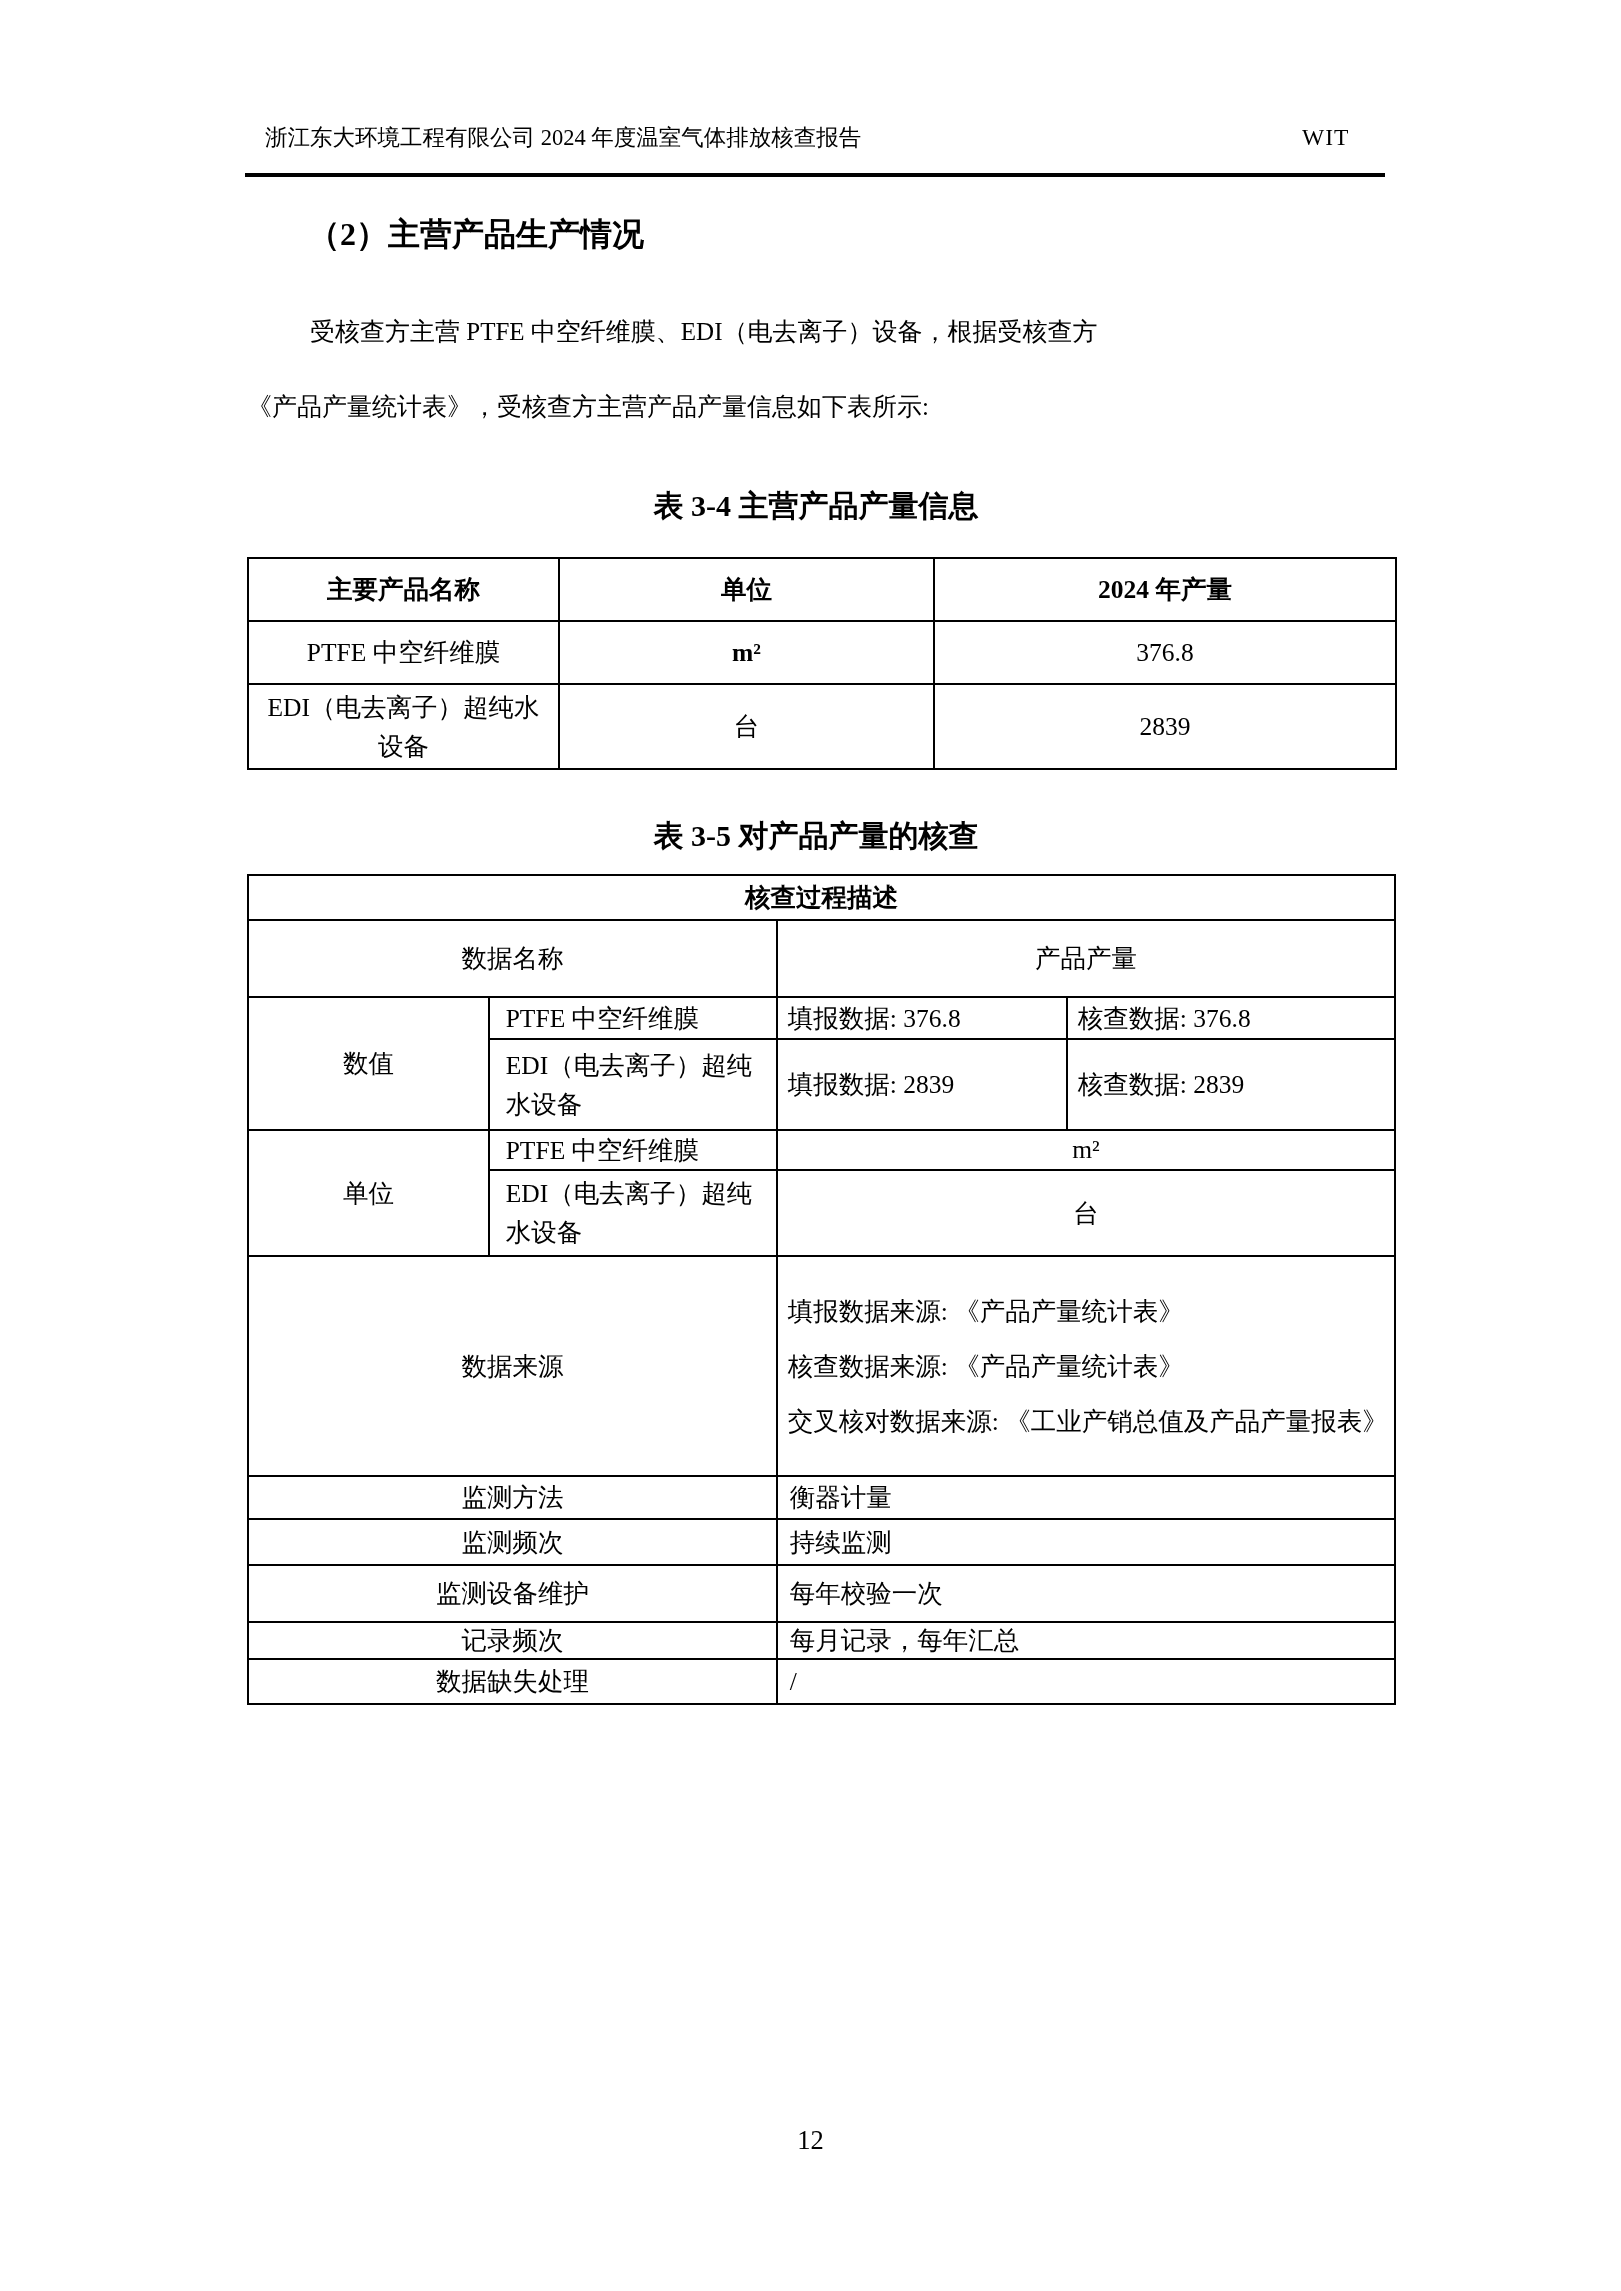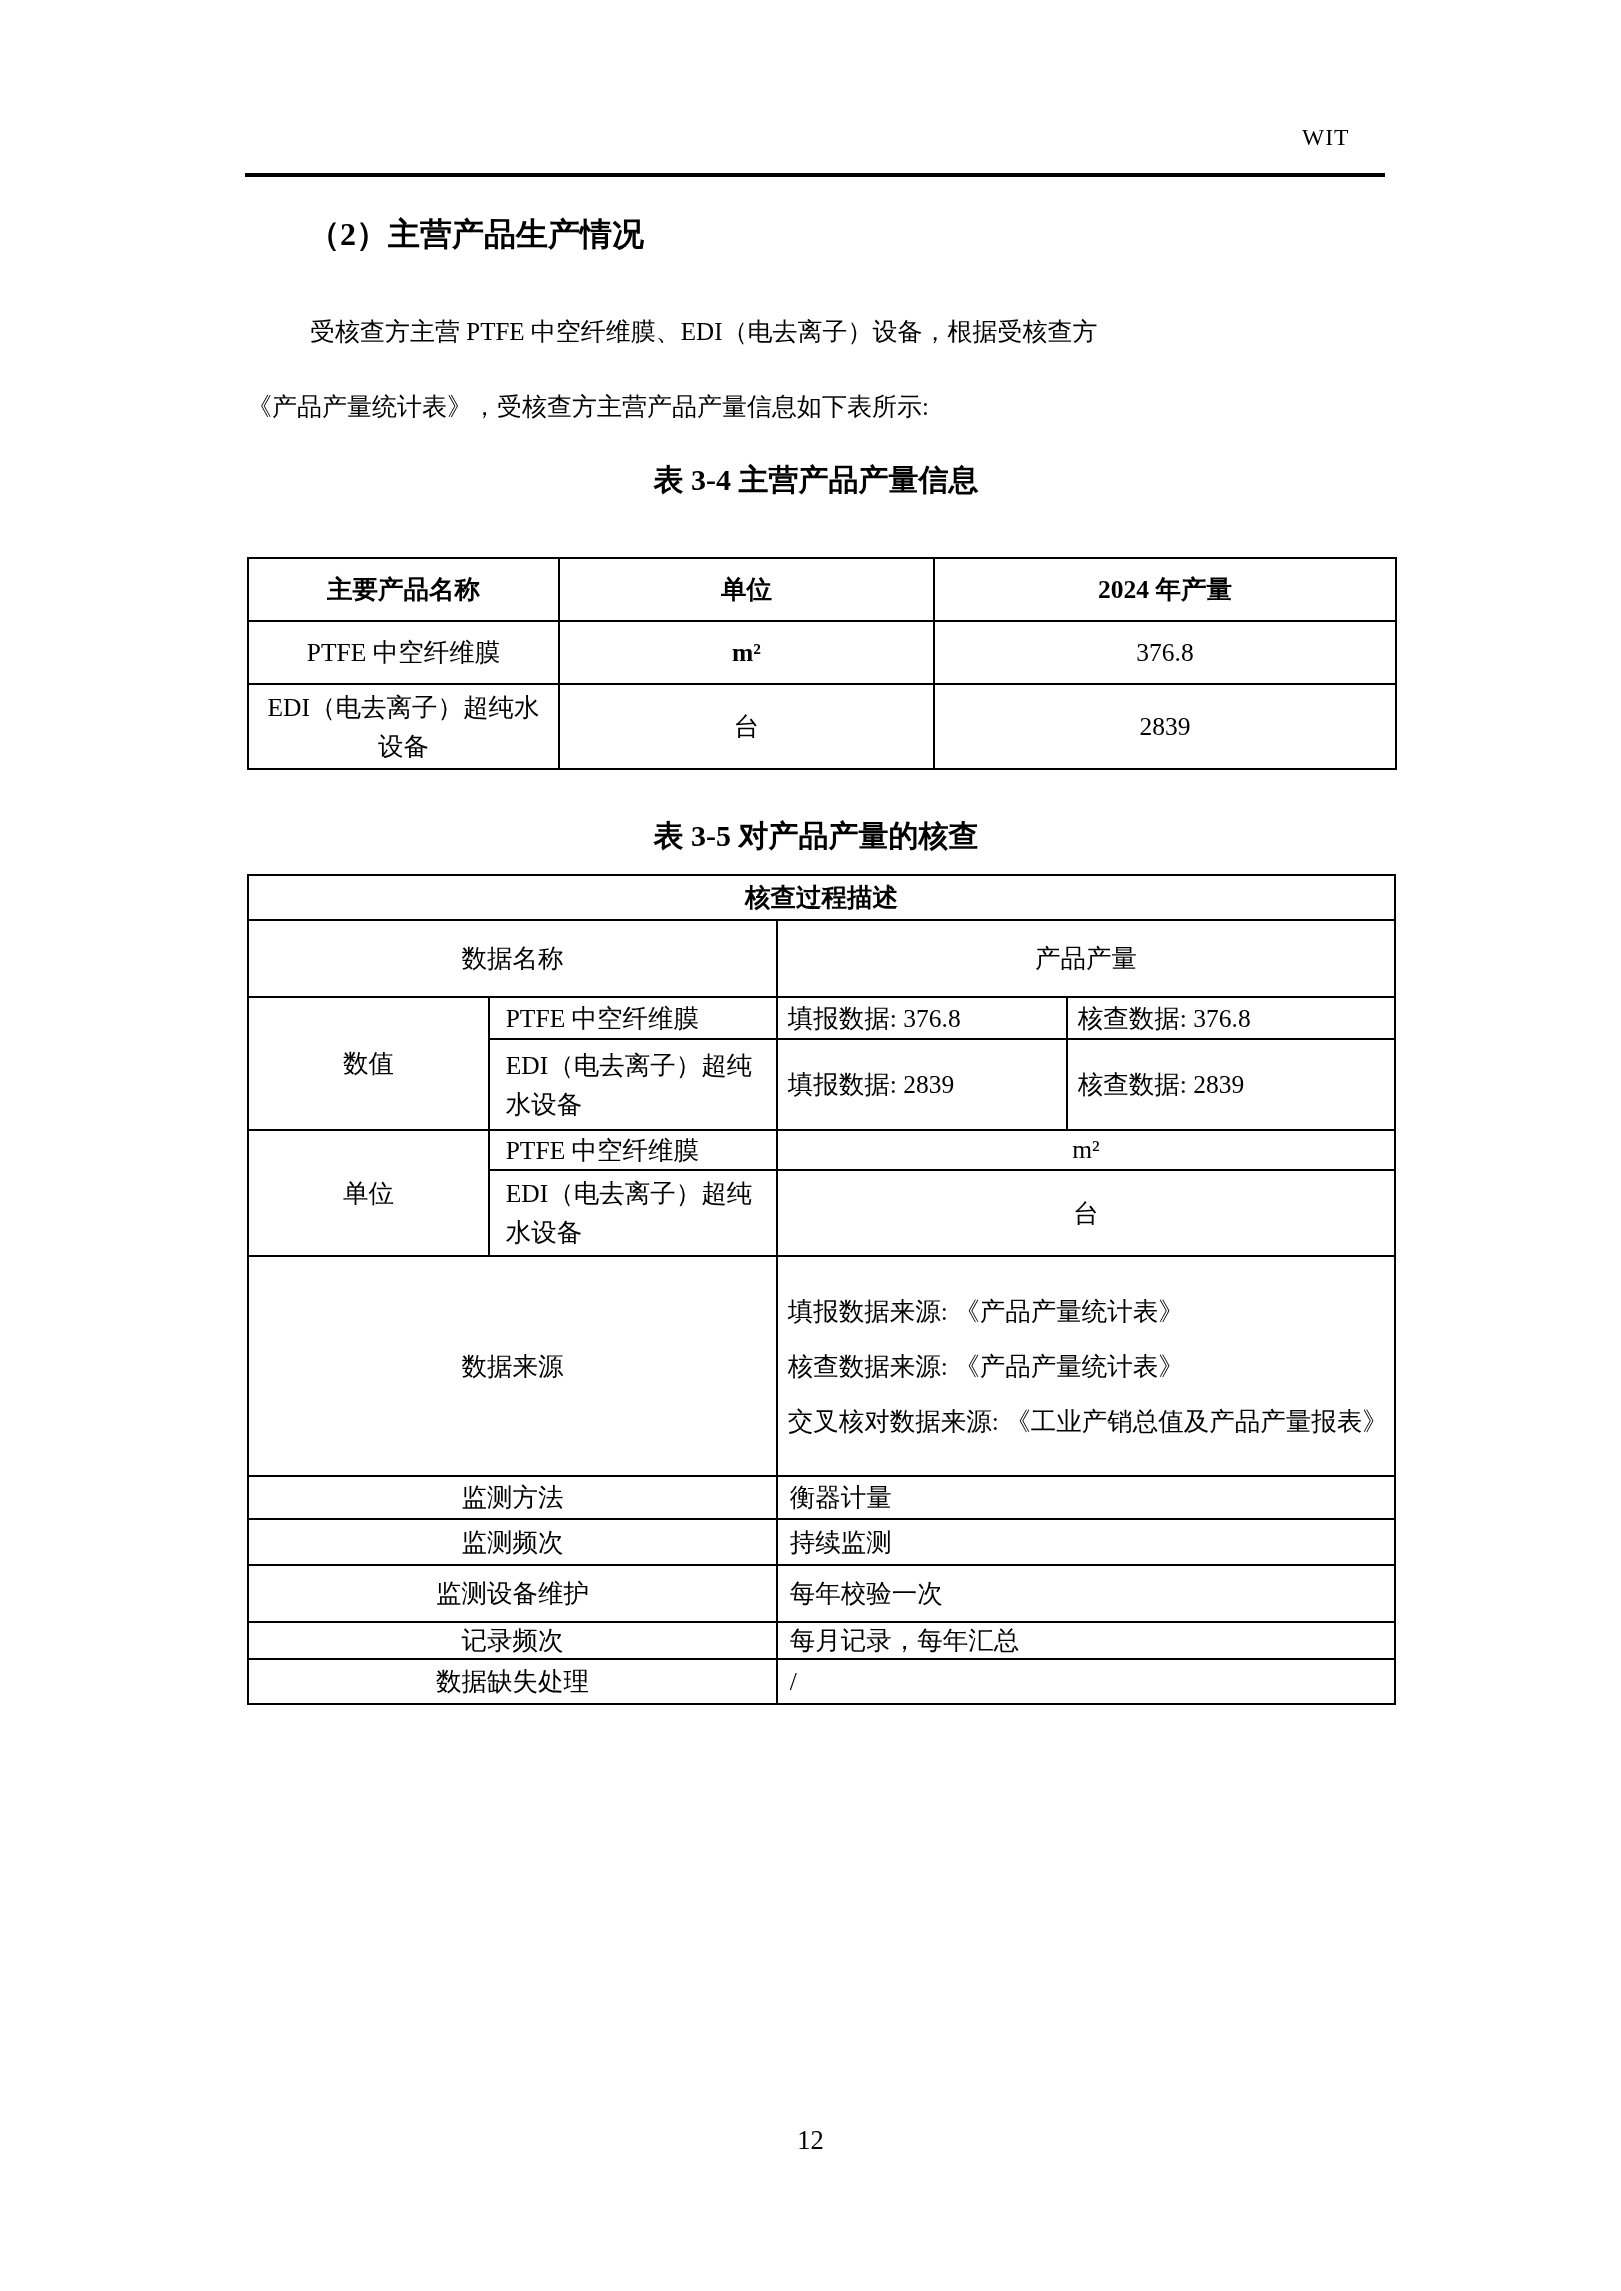--- a/index.html
+++ b/index.html
@@ -17,21 +17,21 @@
   .hdr-right { left:1302px; top:123px; font-size:23.5px; line-height:29px; letter-spacing:1px; }
   .hdr-rule  { left:245px; top:173px; width:1140px; height:3.9px; background:#000; }
 
   .sec-heading { left:308px; top:216px; font-size:32px; line-height:37px; font-weight:bold; white-space:nowrap;text-align:center; }
 
   .para { left:247px; top:294px; width:1148px; font-size:25px; }
   .para .pline { line-height:75px; white-space:nowrap; }
   .para .pline.indent { padding-left:63px; }
 
   .tbl-title { left:245px; width:1142px; text-align:center; font-size:30px; line-height:35px; font-weight:bold; }
-  .t34-title { top:462px;font-family:Liberation Serif, serif; }
+  .t34-title { top:488px;font-family:Liberation Serif, serif; }
   .t35-title { top:818px; }
 
   table { border-collapse:collapse; table-layout:fixed; }
   td {
     border:2px solid #000;
     border-top-width:2.9px; border-bottom-width:2.9px;
     vertical-align:middle;
     font-size:25.5px;
     padding:0;
     overflow:hidden;
@@ -47,20 +47,21 @@
   .wrap2 { line-height:39px; }
   .src-cell { text-align:left; padding-left:9.8px; padding-right:3px; line-height:55px; }
 
   .page-num { left:0; top:2126px; width:1621px; text-align:center; font-size:26.5px; line-height:29px; }
 </style>
 </head>
 <body>
 
 <div class="page">
 
+  <div class="abs hdr-left">浙江东大环境工程有限公司 2024 年度温室气体排放核查报告</div>
   <div class="abs hdr-right">WIT</div>
   <div class="abs hdr-rule"></div>
 
   <div class="abs sec-heading">（2）主营产品生产情况</div>
 
   <div class="abs para">
     <div class="pline indent">受核查方主营 PTFE 中空纤维膜、EDI（电去离子）设备，根据受核查方</div>
     <div class="pline">《产品产量统计表》，受核查方主营产品产量信息如下表所示:</div>
   </div>
 

